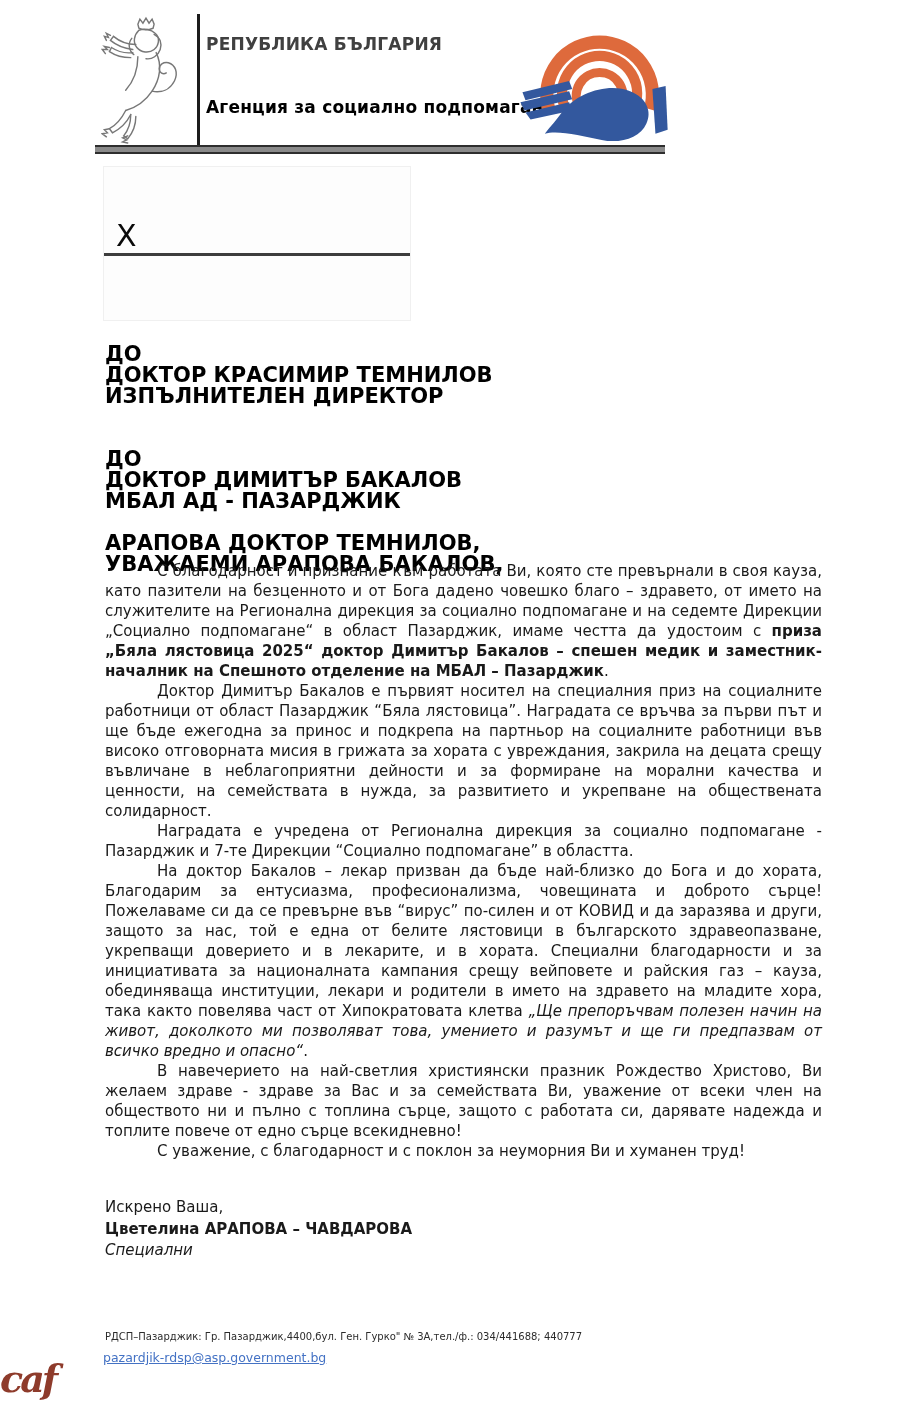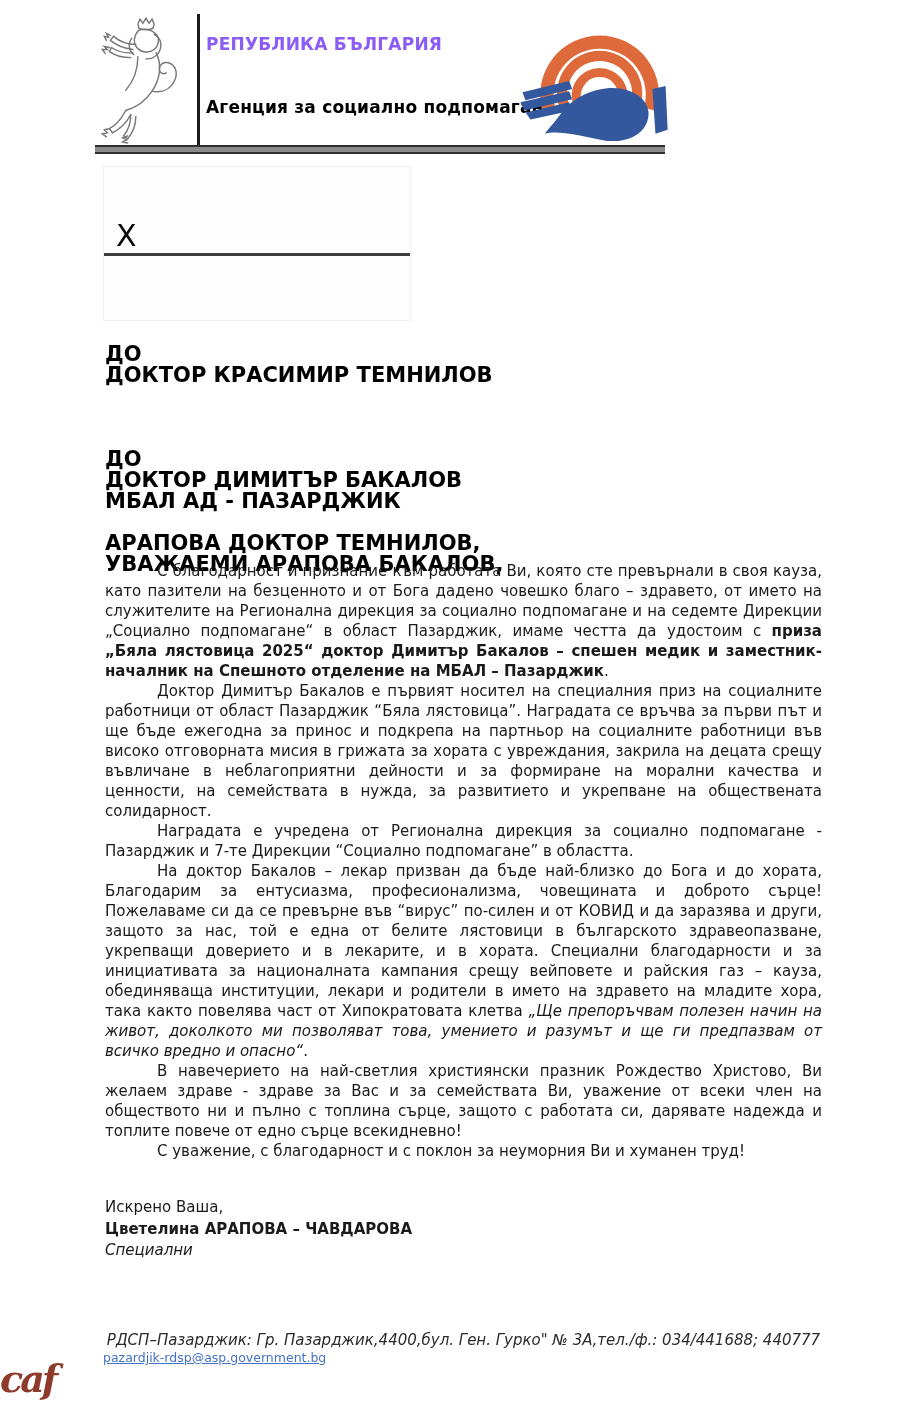--- a/index.html
+++ b/index.html
@@ -6,21 +6,21 @@
   body{
     width:912px;height:1413px;background:#ffffff;position:relative;
     font-family:"DejaVu Sans","Liberation Sans",sans-serif;
     color:#1a1a1a;
   }
   .abs{position:absolute;}
 
   
   .coat{left:101px;top:14px;width:92px;height:132px;}
   .vline{left:197px;top:14px;width:3px;height:134px;background:#1c1c1c;}
-  .country{left:206px;top:34px;font-size:17px;font-weight:bold;color:#8b5cf6;letter-spacing:.2px;}
+  .country{left:206px;top:34px;font-size:17px;font-weight:bold;color:#404040;letter-spacing:.2px;}
   .agency{left:206px;top:97px;font-size:17px;font-weight:bold;color:#000;letter-spacing:.2px;}
   .asp-logo{left:515px;top:16px;width:155px;height:132px;}
   .hbar{left:95px;top:145px;width:570px;height:5px;background:#8a8a8a;
         border-top:2px solid #2e2e2e;border-bottom:2px solid #2e2e2e;box-sizing:content-box;}
 
   
   .xbox{left:104px;top:167px;width:306px;height:153px;background:#fdfdfd;
         box-shadow:0 0 0 1px #f0f0f0;}
   .xbox .xline{position:absolute;left:0;right:0;top:86px;height:3px;background:#3d3d3d;}
   .xbox .xmark{position:absolute;left:12px;top:52px;font-size:30px;line-height:34px;color:#0a0a0a;}
@@ -35,21 +35,21 @@
   .body-text p{margin:0;text-indent:52px;}
   .run-b{font-weight:bold;}
   .run-i{font-style:italic;}
 
   
   .signoff{left:105px;top:1197px;font-size:15px;line-height:21.5px;}
   .signoff .name{font-weight:bold;}
   .signoff .title{font-style:italic;}
 
   
-  .f-addr{left:105px;top:1331px;width:717px;text-align:center;font-size:15px;color:#2b2b2b;font-style:italic;}
+  .f-addr{left:105px;top:1331px;width:717px;text-align:left;font-size:10px;color:#2b2b2b;}
   .f-mail{left:103px;top:1350px;font-size:12.5px;color:#4472C4;text-decoration:underline;cursor:pointer;}
   .f-caf{left:0;top:1355px;width:912px;text-align:left;}
   .caf-text{font-family:"DejaVu Serif","Liberation Serif",serif;font-style:italic;font-weight:bold;
             font-size:38px;letter-spacing:-3px;color:#8E3B2B;line-height:48px;}
 </style>
 </head>
 <body>
 
 <div class="abs coat">
   <svg viewBox="0 0 90 130" width="92" height="132" fill="none" stroke="#777" stroke-width="1.4" stroke-linecap="round">
@@ -95,20 +95,21 @@
 <div class="abs hbar"></div>
 
 <div class="abs xbox">
   <div class="xmark">X</div>
   <div class="xline"></div>
 </div>
 
 <div class="abs addr g1">
   <div>ДО</div>
   <div>ДОКТОР КРАСИМИР ТЕМНИЛОВ</div>
+  <div>ИЗПЪЛНИТЕЛЕН ДИРЕКТОР</div>
 </div>
 
 <div class="abs addr g2">
   <div>ДО</div>
   <div>ДОКТОР ДИМИТЪР БАКАЛОВ</div>
   <div>МБАЛ АД - ПАЗАРДЖИК</div>
 </div>
 
 <div class="abs addr sal">
   <div>АРАПОВА ДОКТОР ТЕМНИЛОВ,</div>

